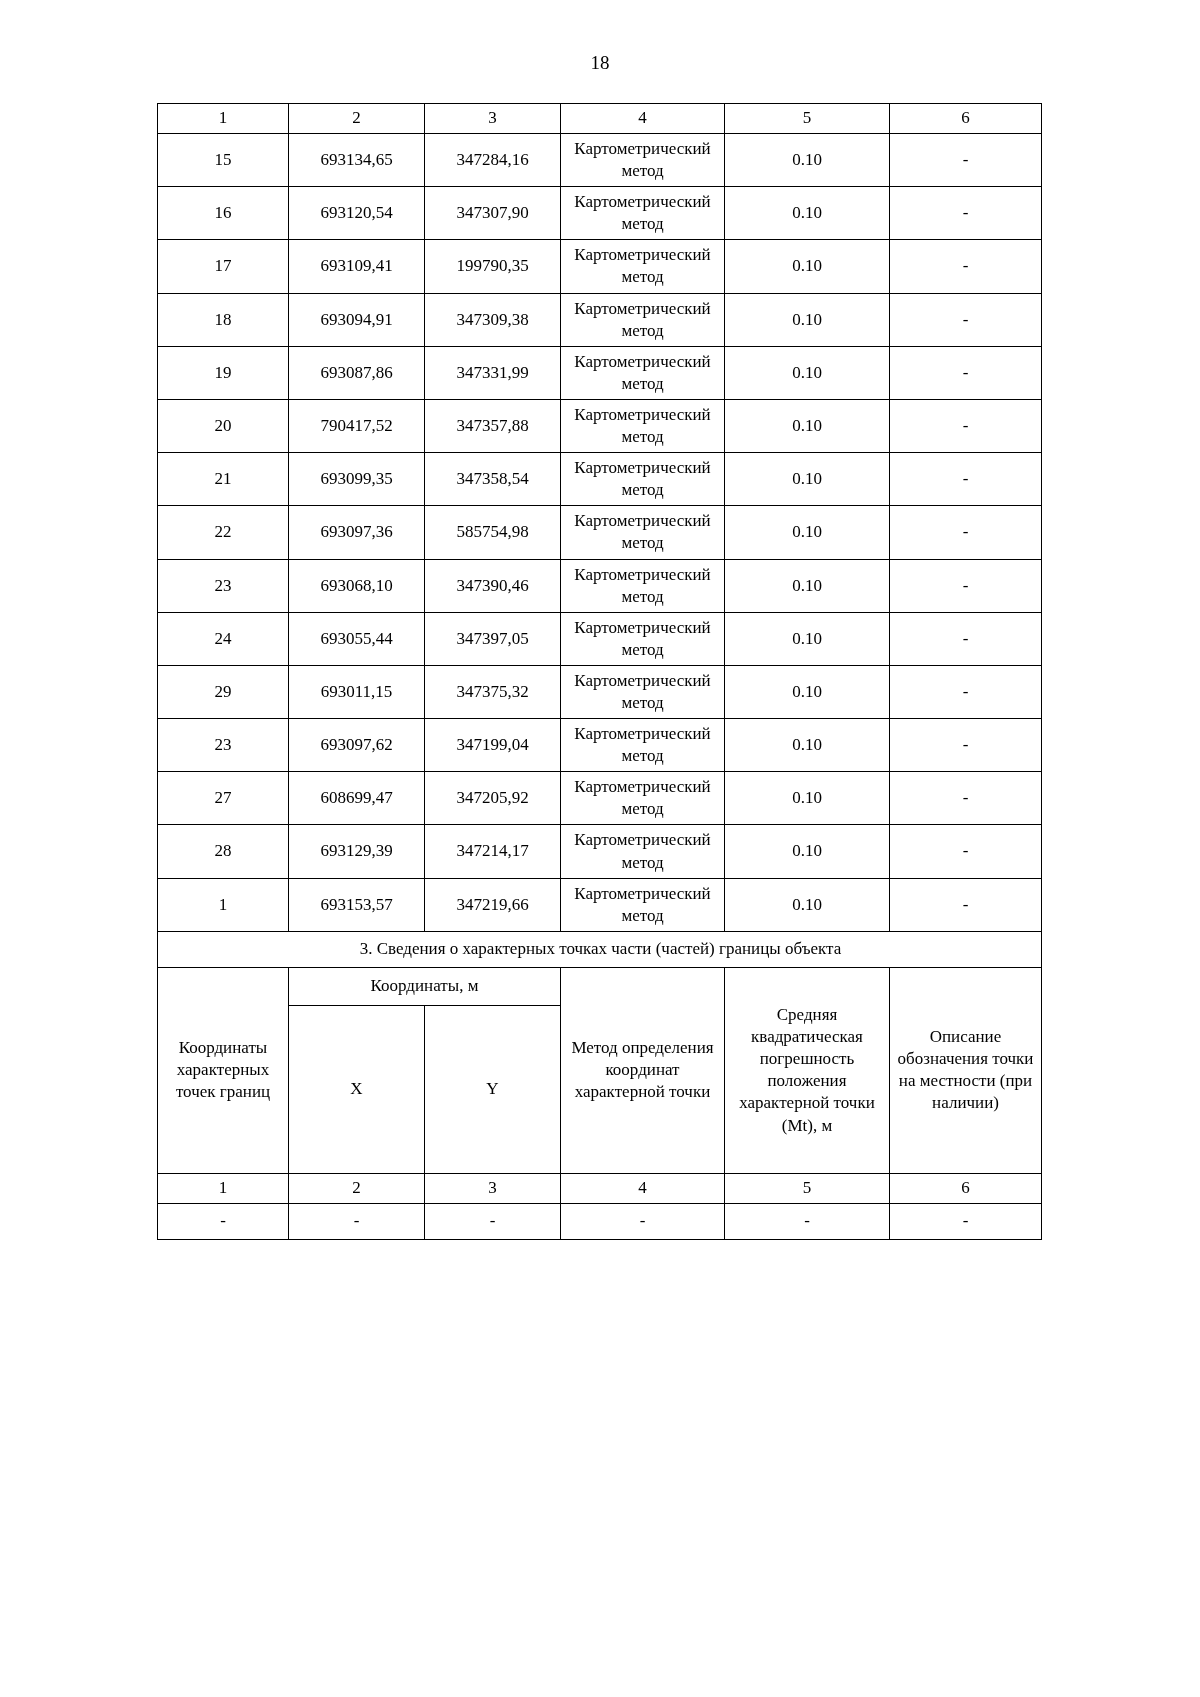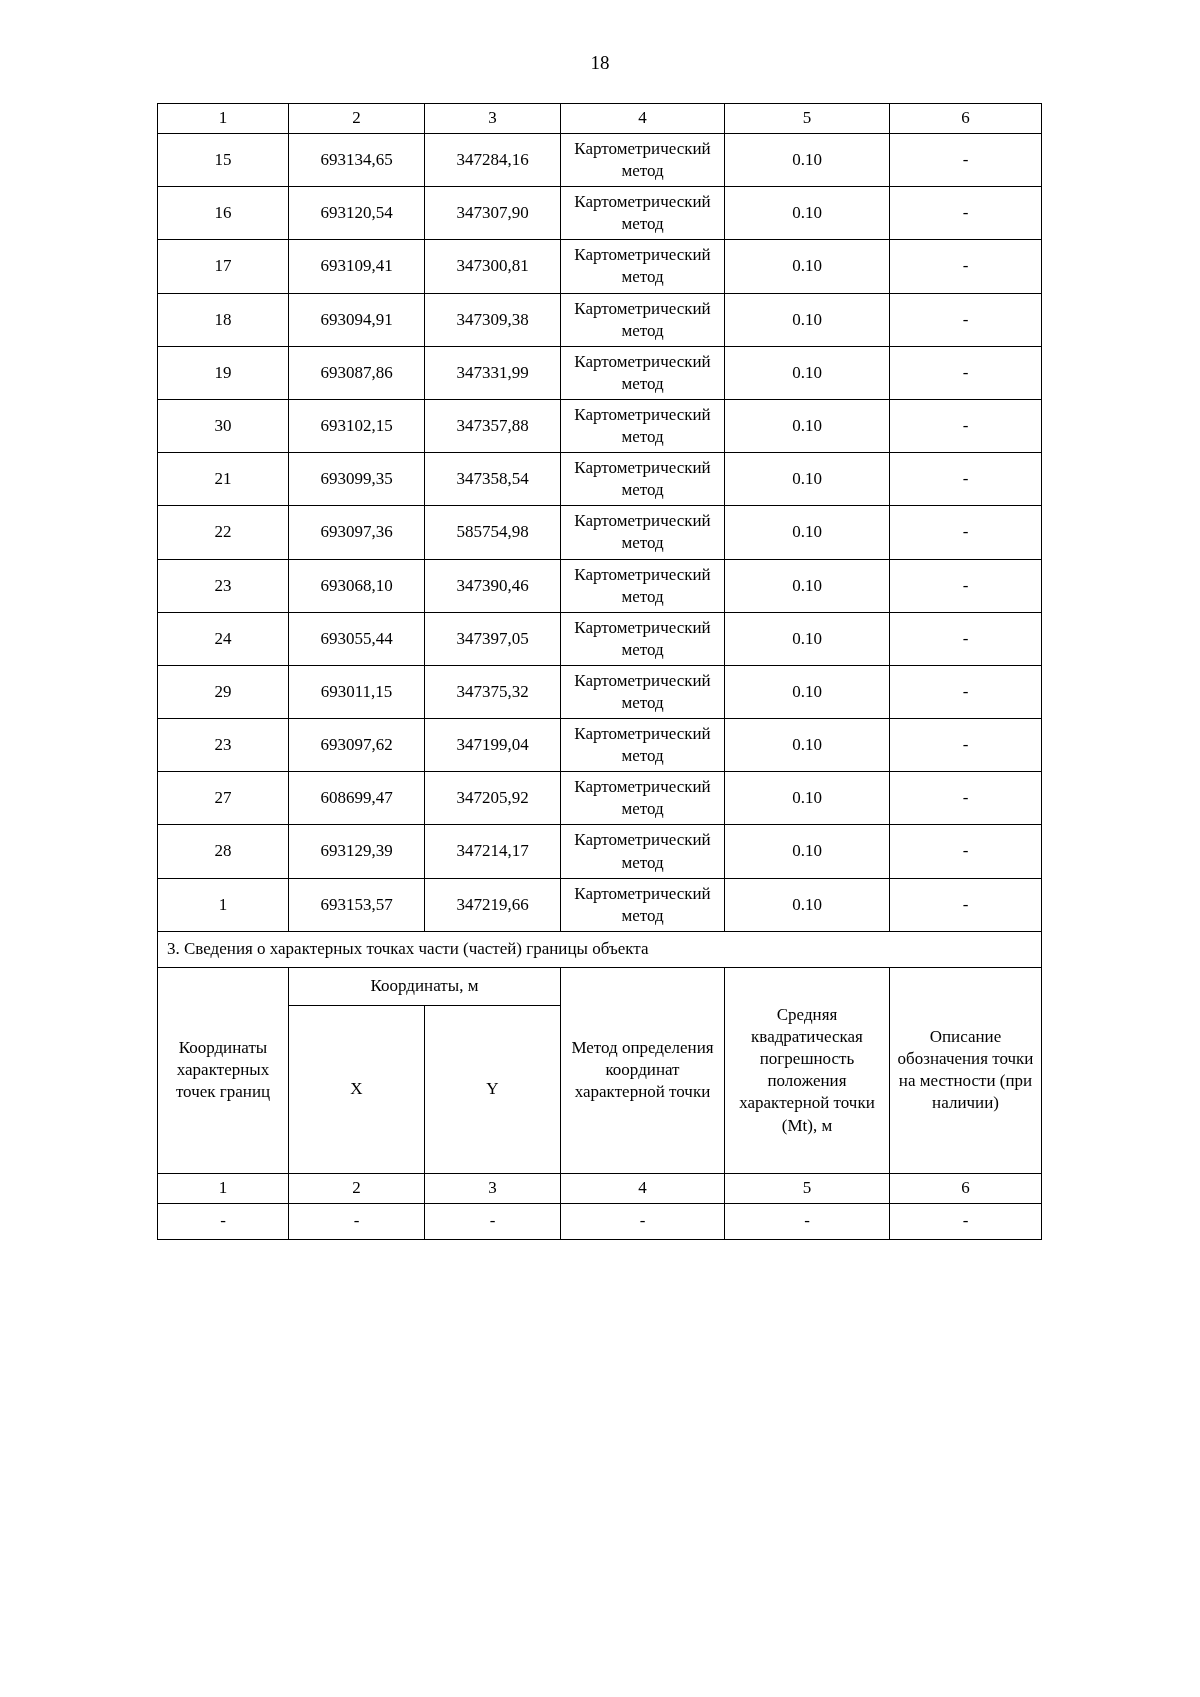--- a/index.html
+++ b/index.html
@@ -33,21 +33,21 @@
     text-align:center;
     vertical-align:middle;
     padding:4px 7px;
     line-height:1.3;
     word-wrap:break-word;
   }
   tr.colnum-row td { height:30px; padding:2px 4px; }
   tr.data-row td { height:53px; }
   tr.section-row td {
     height:36px;
-    text-align:left;
+    text-align:center;
     padding-left:9px;
   }
   tr.coords-row td { height:38px; }
   tr.xy-row td { height:168px; }
   td.left-cell { text-align:left; }
   tr.dash-row td { height:36px; }
 </style>
 </head>
 <body>
 
@@ -91,21 +91,21 @@
           <td>693120,54</td>
           <td>347307,90</td>
           <td>Картометрический метод</td>
           <td>0.10</td>
           <td>-</td>
         </tr>
 
         <tr class="data-row">
           <td>17</td>
           <td>693109,41</td>
-          <td>347300,81</td>
+          <td>199790,35</td>
           <td>Картометрический метод</td>
           <td>0.10</td>
           <td>-</td>
         </tr>
 
         <tr class="data-row">
           <td>18</td>
           <td>693094,91</td>
           <td>347309,38</td>
           <td>Картометрический метод</td>
@@ -116,22 +116,22 @@
         <tr class="data-row">
           <td>19</td>
           <td>693087,86</td>
           <td>347331,99</td>
           <td>Картометрический метод</td>
           <td>0.10</td>
           <td>-</td>
         </tr>
 
         <tr class="data-row">
-          <td>30</td>
-          <td>693102,15</td>
+          <td>20</td>
+          <td>790417,52</td>
           <td>347357,88</td>
           <td>Картометрический метод</td>
           <td>0.10</td>
           <td>-</td>
         </tr>
 
         <tr class="data-row">
           <td>21</td>
           <td>693099,35</td>
           <td>347358,54</td>

